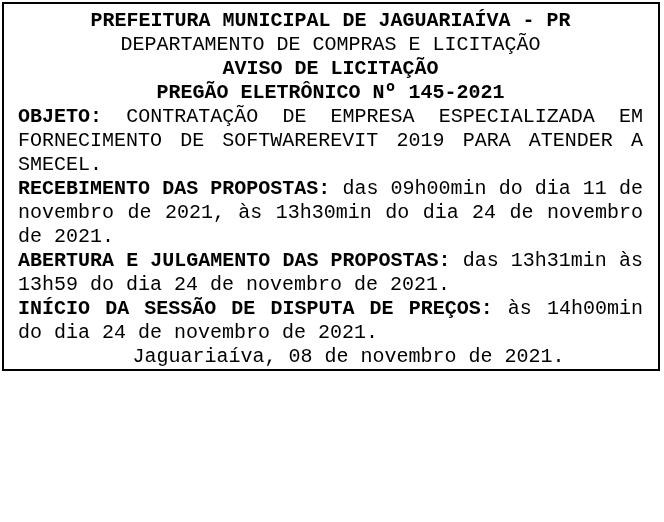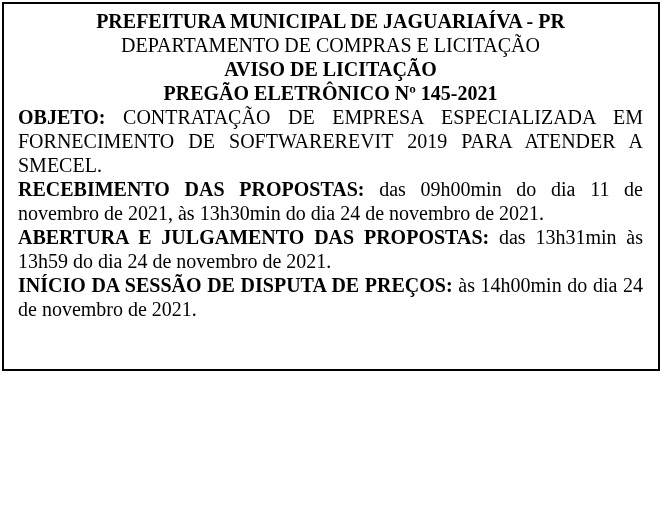--- a/index.html
+++ b/index.html
@@ -6,21 +6,21 @@
     margin: 0;
     padding: 0;
     background: #ffffff;
   }
   .page {
     position: relative;
     width: 664px;
     height: 376px;
     background: #ffffff;
     color: #000000;
-    font-family: Liberation Serif, serif;
+    font-family: Liberation Mono, monospace;
     overflow: hidden;
   }
   .doc {
     position: absolute;
     top: 2px;
     left: 2px;
     right: 4px;
     bottom: 5px;
     border: 2px solid #000000;
     box-sizing: border-box;
@@ -56,16 +56,17 @@
 
     <p class="j"><b>OBJETO:</b><span> CONTRATAÇÃO DE EMPRESA ESPECIALIZADA EM FORNECIMENTO DE SOFTWAREREVIT 2019 PARA ATENDER A SMECEL.</span></p>
 
     <p class="j"><b>RECEBIMENTO DAS PROPOSTAS:</b><span> das 09h00min do dia 11 de novembro de 2021, às 13h30min do dia 24 de novembro de 2021.</span></p>
 
     <p class="j"><b>ABERTURA E JULGAMENTO DAS PROPOSTAS:</b><span> das 13h31min às 13h59 do dia 24 de novembro de 2021.</span></p>
 
     <p class="j"><b>INÍCIO DA SESSÃO DE DISPUTA DE PREÇOS:</b><span> às 14h00min do dia 24 de novembro de 2021.</span></p>
 
 
+    <div class="date-line">Jaguariaíva, 08 de novembro de 2021.</div>
 
 
   </div>
 </div>
 
 </body></html>

